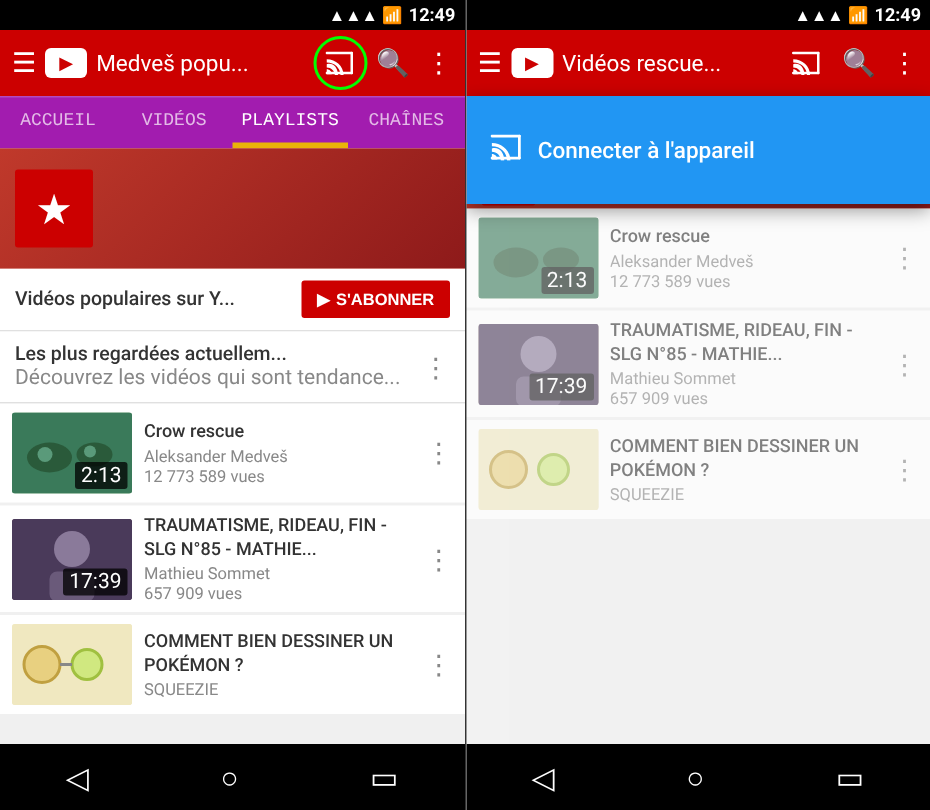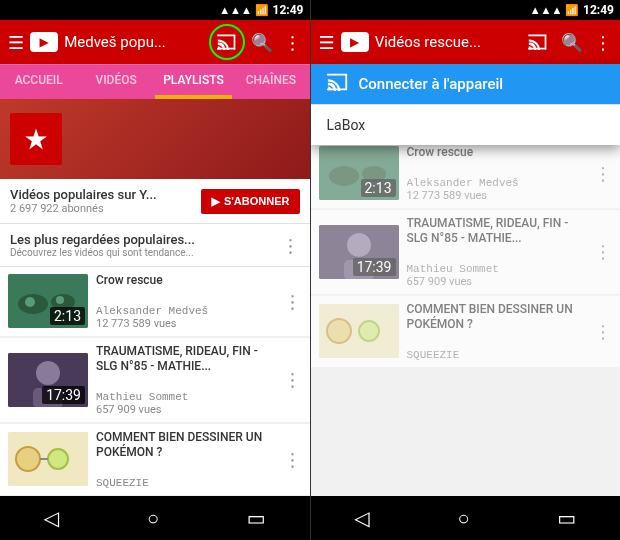--- a/index.html
+++ b/index.html
@@ -105,23 +105,24 @@
       top: -4px;
       left: -4px;
       right: -4px;
       bottom: -4px;
       border: 2px solid #00ff00;
       border-radius: 50%;
     }
 
     
     .tabs {
-      background: #ec4899;
+      background: #a21caf;
       display: flex;
       border-top: 1px solid rgba(255,255,255,0.2);
+      font-family: Liberation Mono, monospace;
     }
     .tab {
       flex: 1;
       text-align: center;
       padding: 8px 4px;
       color: rgba(255,255,255,0.7);
       font-size: 12px;
       font-weight: 500;
       cursor: pointer;
       border-bottom: 2px solid transparent;
@@ -208,21 +209,21 @@
     .section-title {
       font-size: 13px;
       font-weight: 500;
       color: #333;
       white-space: nowrap;
       overflow: hidden;
       text-overflow: ellipsis;
       max-width: 220px;
     }
     .section-subtitle {
-      font-size: 10px;
+      font-size: 14px;
       color: #888;
     }
     .more-icon {
       color: #888;
       font-size: 18px;
       cursor: pointer;
     }
 
     
     .video-list {
@@ -274,22 +275,21 @@
       color: #333;
       line-height: 1.3;
       overflow: hidden;
       display: -webkit-box;
       -webkit-line-clamp: 2;
       -webkit-box-orient: vertical;
     }
     .video-author {
       font-size: 11px;
       color: #888;
-      margin-top: 16px;
-      font-family: Liberation Mono, monospace;
+      margin-top: 2px;
     }
     .video-views {
       font-size: 11px;
       color: #888;
     }
     .video-more {
       color: #888;
       font-size: 18px;
       cursor: pointer;
       flex-shrink: 0;
@@ -326,21 +326,21 @@
       position: absolute;
       top: 64px;
       right: 0;
       left: 0;
       background: #fff;
       z-index: 100;
       box-shadow: 0 4px 12px rgba(0,0,0,0.4);
     }
     .cast-dropdown-header {
       background: #2196F3;
-      padding: 8px 16px;
+      padding: 24px 16px;
       display: flex;
       align-items: center;
       gap: 10px;
     }
     .cast-dropdown-icon {
       color: #fff;
       font-size: 20px;
     }
     .cast-dropdown-title {
       color: #fff;
@@ -412,31 +412,30 @@
   <div class="channel-banner">
     <div class="banner-bg"></div>
     <div class="channel-avatar">
       <span class="star">★</span>
     </div>
   </div>
 
   <div class="channel-info">
     <div class="channel-text">
       <div class="channel-name">Vidéos populaires sur Y...</div>
-      <div class="subs">2 697 922 abonnés</div>
     </div>
     <button class="subscribe-btn">
       <span>▶</span>
       <span>S'ABONNER</span>
     </button>
   </div>
 
   <div class="section-header">
     <div>
-      <div class="section-title">Les plus regardées populaires...</div>
+      <div class="section-title">Les plus regardées actuellem...</div>
       <div class="section-subtitle">Découvrez les vidéos qui sont tendance...</div>
     </div>
     <span class="more-icon">⋮</span>
   </div>
 
   <div class="video-list">
 
     <div class="video-item">
       <div class="video-thumb thumb-animals">
         <div class="video-thumb-img">
@@ -549,21 +548,20 @@
       <div class="cast-dropdown-icon">
         <svg width="22" height="18" viewBox="0 0 24 18" fill="white">
           <path d="M1 18h4c0-2.2-1.8-4-4-4v4zm0-8v2.5c3.6 0 6.5 2.9 6.5 6.5H10C10 12.6 6 8.5 1 10zm0-4v2.5C7.4 8.5 12 13 12 19h2.5C14.5 11.7 8.5 6 1 6z"></path>
           <rect x="0" y="0" width="22" height="2" rx="1"></rect>
           <rect x="0" y="16" width="22" height="2" rx="1"></rect>
           <rect x="20" y="0" width="2" height="18" rx="1"></rect>
         </svg>
       </div>
       <span class="cast-dropdown-title">Connecter à l'appareil</span>
     </div>
-    <div class="cast-dropdown-item">LaBox</div>
   </div>
 
   <div class="channel-banner" style="height:40px;">
     <div class="banner-bg"></div>
     <div class="channel-avatar" style="width:36px;height:36px;">
       <span class="star" style="font-size:20px;">★</span>
     </div>
     <span style="color:#fff;font-size:12px;margin-left:8px;z-index:1;">Vidéos populaires sur Y...</span>
   </div>
 

